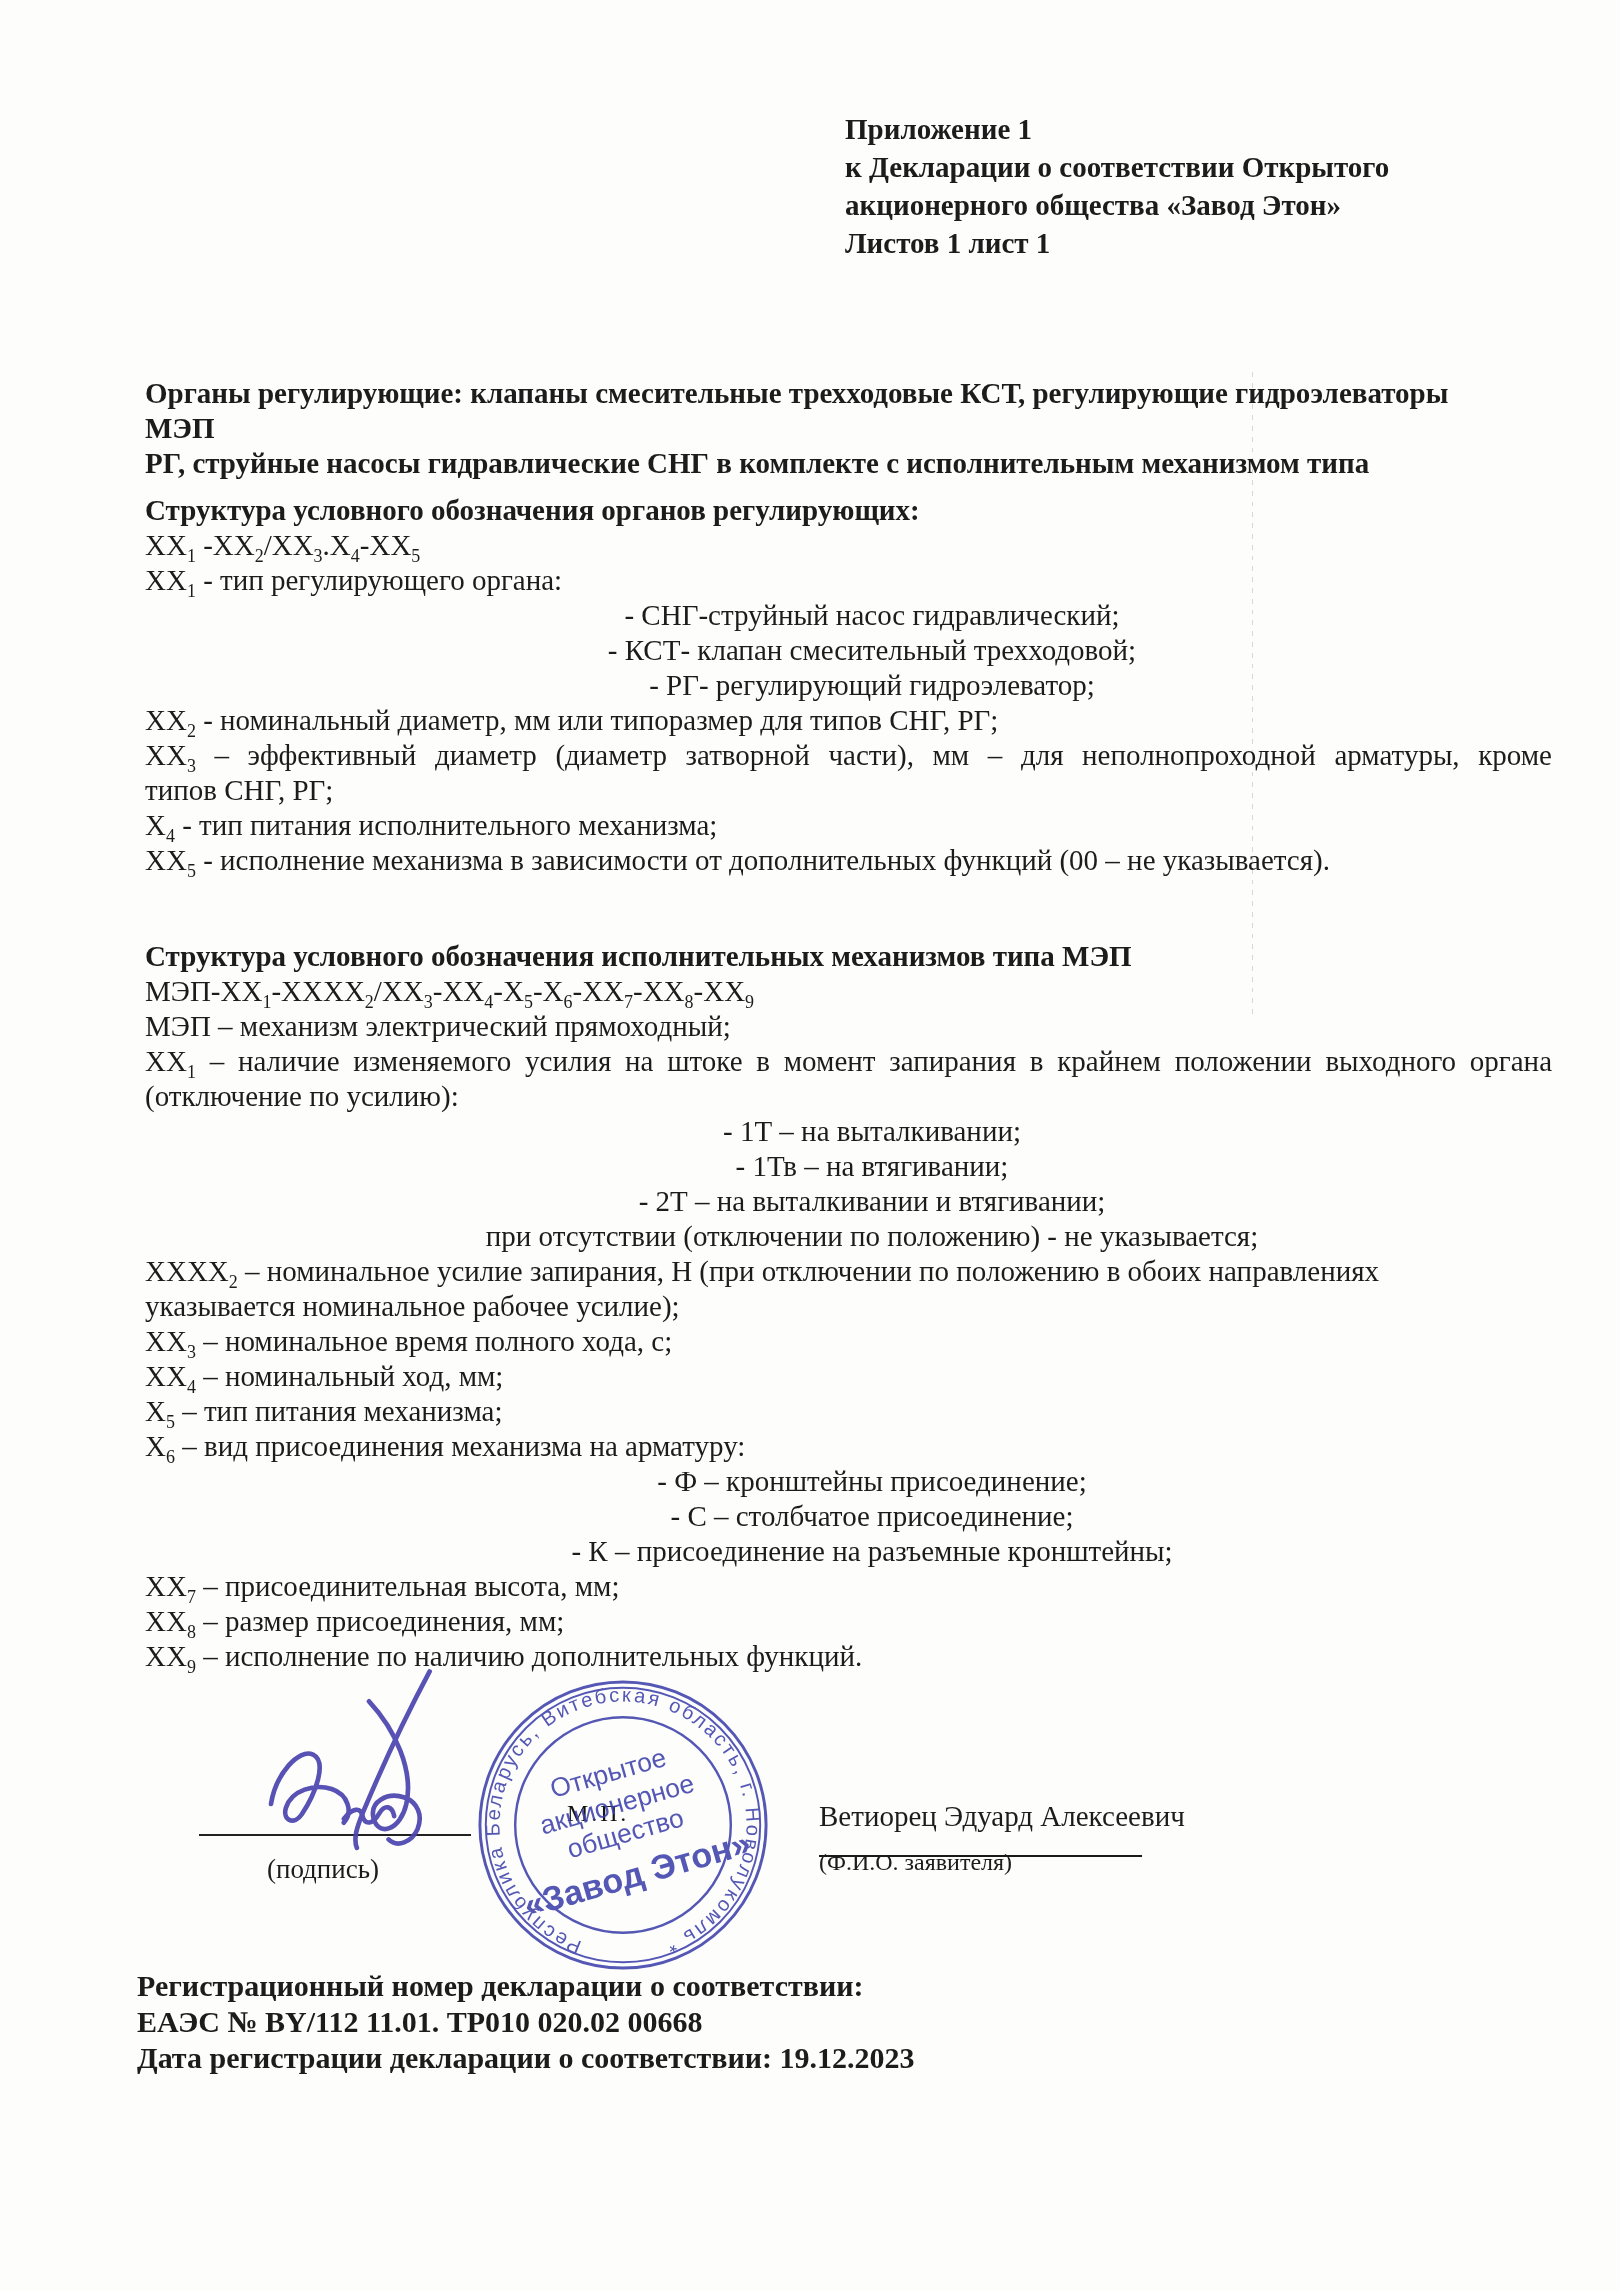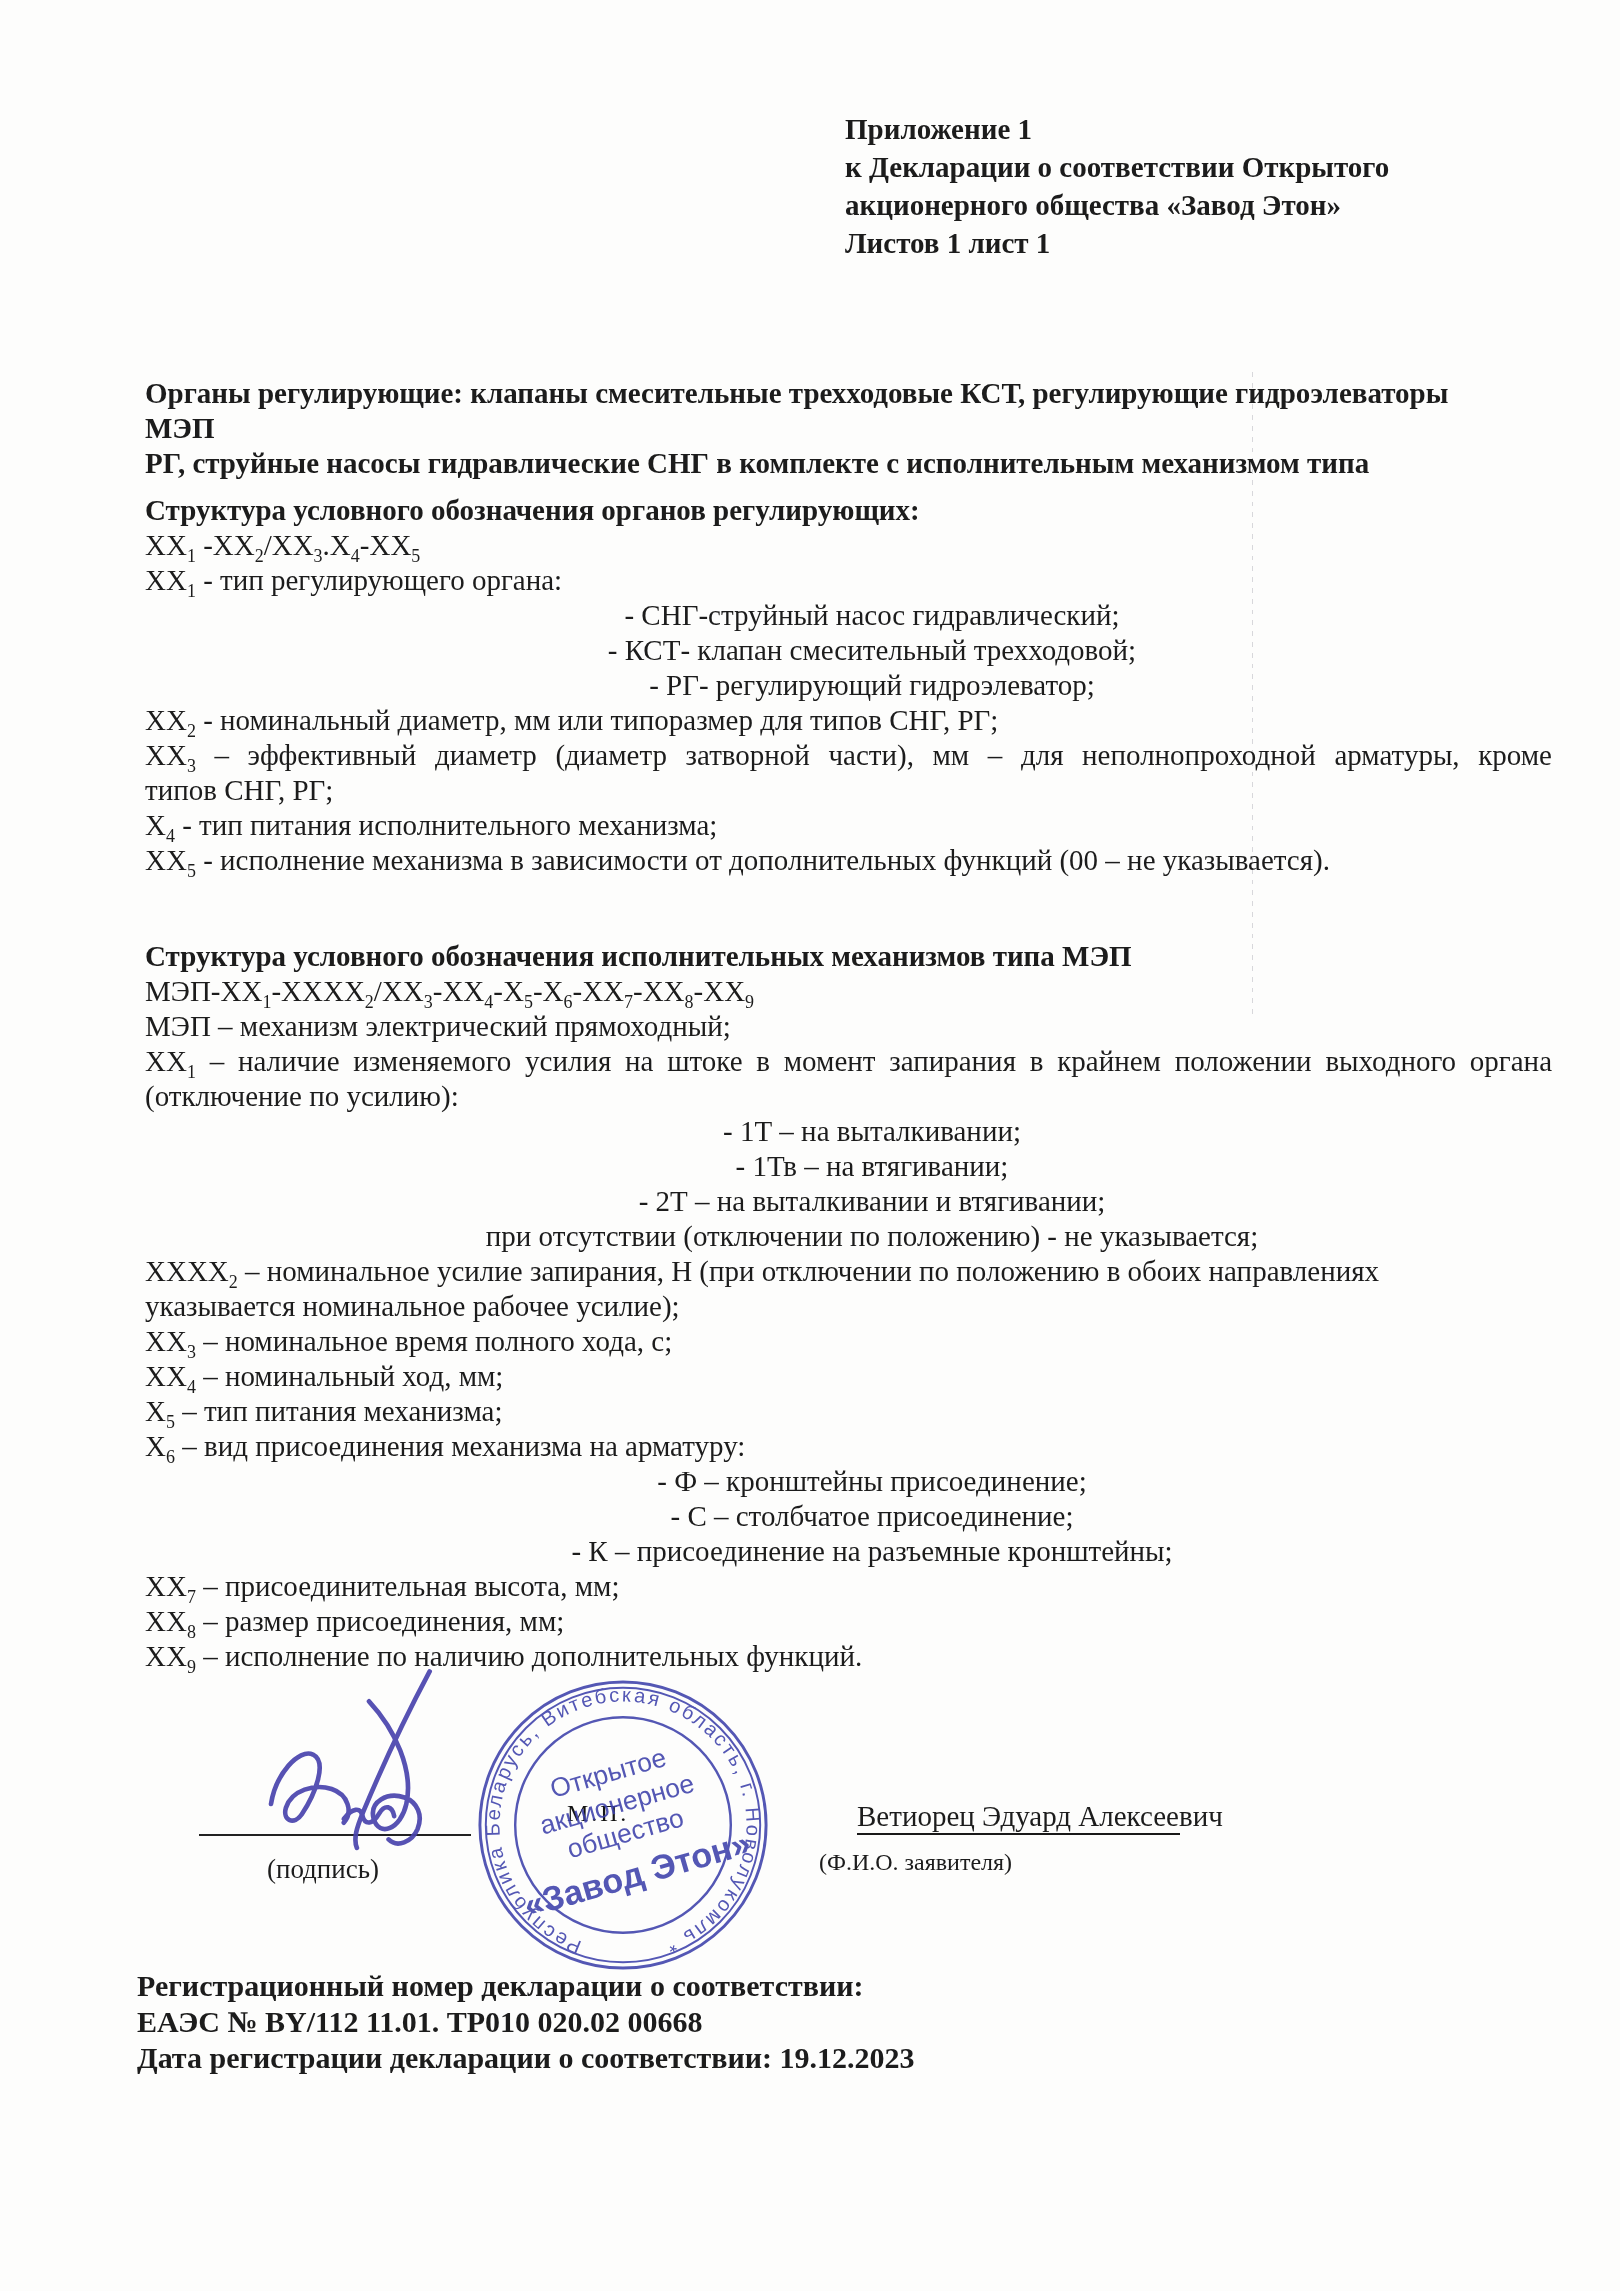--- a/index.html
+++ b/index.html
@@ -35,21 +35,21 @@
     position:absolute;left:235px;top:1854px;width:176px;
     text-align:center;font-size:27px;
   }
   .mp{
     position:absolute;left:567px;top:1800px;
     font-size:24px;letter-spacing:2.9px;color:#141414;
   }
   .fio-name{
     position:absolute;left:819px;top:1800px;width:323px;
     font-size:29px;white-space:nowrap;
-    border-bottom:2.9px solid #191919;padding-bottom:0;margin-left:38px;
+    border-bottom:2.9px solid #191919;padding-bottom:22px;
   }
   .fio-label{
     position:absolute;left:819px;top:1849px;width:323px;
     font-size:24px;
   }
   .reg{
     position:absolute;left:137px;top:1968px;
     font-size:30px;line-height:36px;font-weight:bold;white-space:nowrap;
   }
   .sig-svg{position:absolute;left:257px;top:1659px;}

